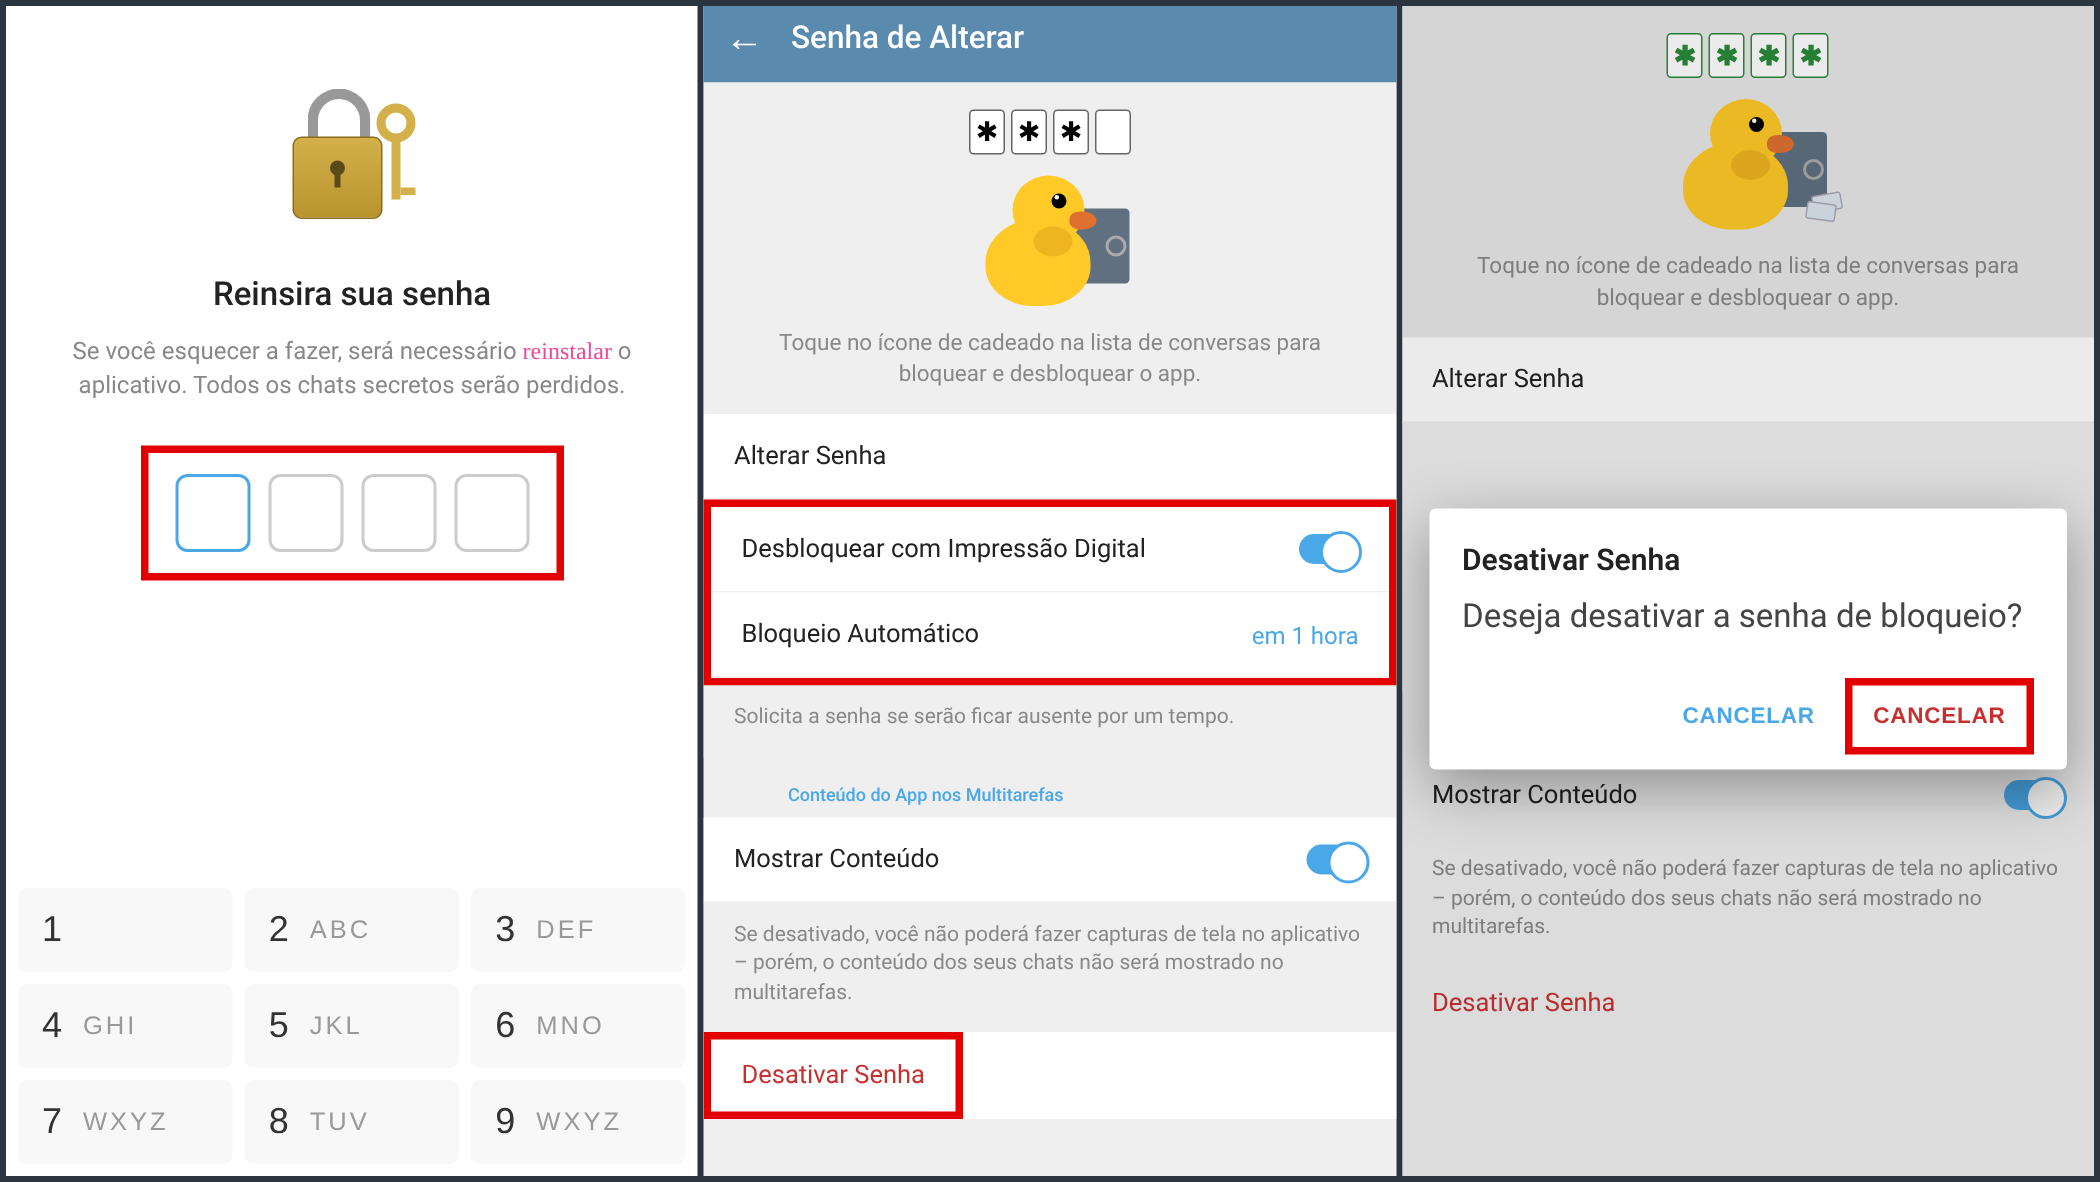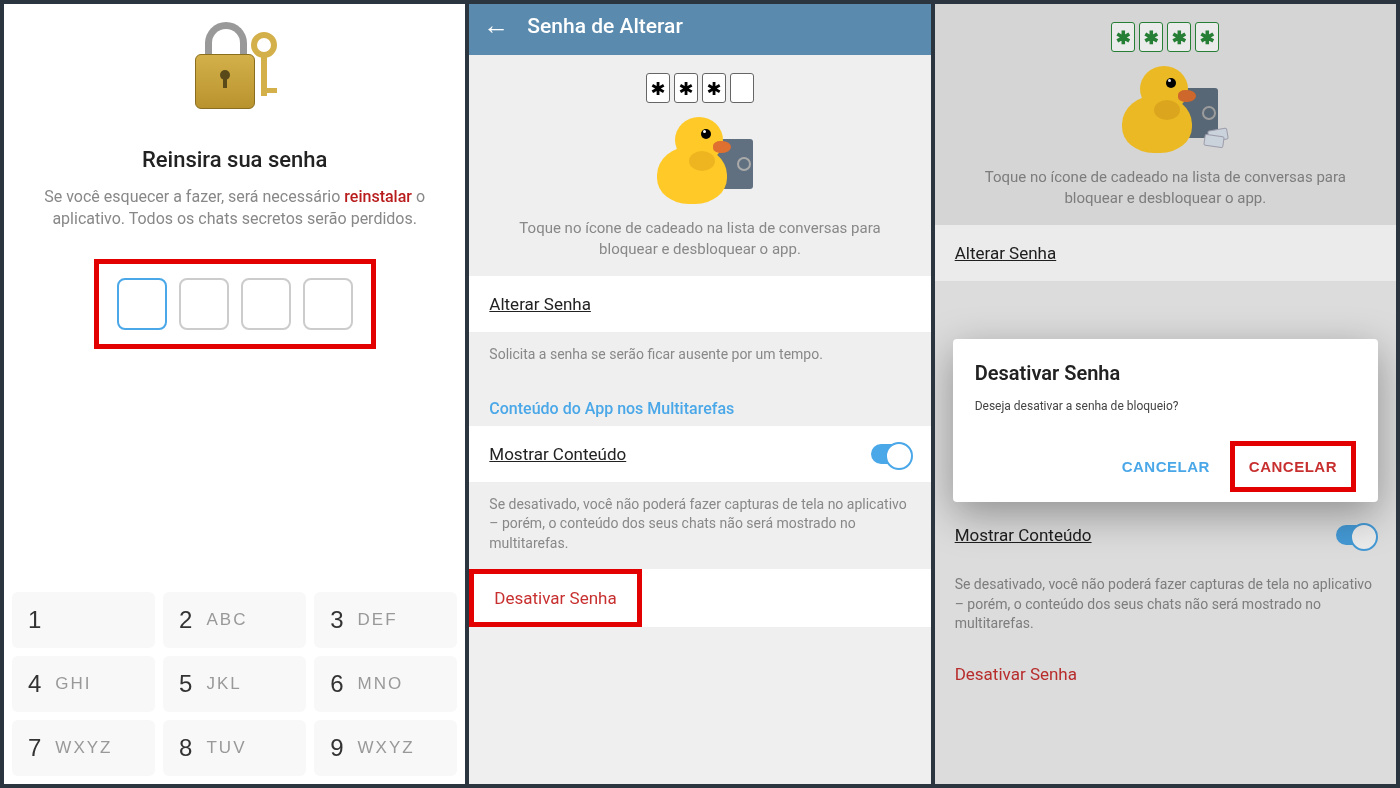--- a/index.html
+++ b/index.html
@@ -1,33 +1,33 @@
 <!DOCTYPE html>
 <html><head>
 <meta charset="utf-8">
 <style>
   * { box-sizing: border-box; margin: 0; padding: 0; }
   body { font-family: -apple-system, BlinkMacSystemFont, 'Segoe UI', Roboto, sans-serif; background: #2a3540; width: 1400px; height: 788px; overflow: hidden; }
   .container { display: flex; width: 100%; height: 100%; gap: 4px; padding: 4px; }
   .panel { flex: 1; background: #fff; display: flex; flex-direction: column; overflow: hidden; position: relative; }
   
   
-  .p1-header { display: flex; flex-direction: column; align-items: center; padding: 18px 20px 10px; }
+  .p1-header { display: flex; flex-direction: column; align-items: center; padding: 18px 20px 10px; margin-top: 37px; }
   .lock-icon { width: 90px; height: 95px; position: relative; margin-bottom: 30px; }
   .lock-shackle { position: absolute; top: 0; left: 15px; width: 42px; height: 38px; border: 7px solid #999; border-bottom: none; border-radius: 21px 21px 0 0; }
   .lock-body { position: absolute; top: 32px; left: 5px; width: 60px; height: 55px; background: linear-gradient(to bottom, #d4b04a, #b8932e); border-radius: 6px; border: 1px solid #8a6d1e; }
   .lock-keyhole { position: absolute; top: 48px; left: 30px; width: 10px; height: 10px; background: #5a4a1a; border-radius: 50%; }
   .lock-keyhole::after { content: ''; position: absolute; top: 8px; left: 3px; width: 4px; height: 10px; background: #5a4a1a; }
   .key { position:absolute; top:10px; left:55px; width:36px; height:70px; }
   .key-head { position:absolute; top:0; left:6px; width:26px; height:26px; border:6px solid #d4b04a; border-radius:50%; }
   .key-shaft { position:absolute; top:24px; left:16px; width:6px; height:40px; background:#d4b04a; }
   .key-tooth { position:absolute; top:56px; left:22px; width:10px; height:5px; background:#d4b04a; }
   .p1-title { font-size: 22px; font-weight: 500; color: #222; margin-bottom: 14px; }
   .p1-desc { font-size: 16px; color: #888; text-align: center; line-height: 1.4; padding: 0 14px; }
-  .p1-desc .bold { color: #b91c1c; font-weight: 500; }
+  .p1-desc .bold { color: #ec4899; font-weight: 500; font-family: Liberation Serif, serif; }
   .pin-area { margin: 28px auto 0; border: 5px solid #e30000; padding: 14px 18px; display: flex; gap: 12px; }
   .pin-box { width: 50px; height: 52px; border: 2px solid #ccc; border-radius: 8px; }
   .pin-box.active { border-color: #4aa7e8; }
   .keypad { margin-top: auto; display: grid; grid-template-columns: repeat(3, 1fr); gap: 8px; padding: 8px; }
   .key-btn { background: #f8f8f8; border: none; border-radius: 6px; height: 56px; display: flex; align-items: center; justify-content: flex-start; padding: 0 16px; gap: 14px; cursor: pointer; }
   .key-num { font-size: 24px; color: #333; font-weight: 400; }
   .key-letters { font-size: 17px; color: #999; letter-spacing: 2px; }
   
   
   .p2-header { background: #5a8aad; display: flex; align-items: center; padding: 6px 14px 14px; gap: 18px; }
@@ -40,39 +40,39 @@
   .duck { width: 110px; height: 95px; margin: 0 auto 12px; position: relative; }
   .duck-body { position:absolute; bottom:2px; left:12px; width:70px; height:58px; background:#ffc928; border-radius:50% 50% 45% 45%; }
   .duck-head { position:absolute; top:6px; left:30px; width:48px; height:46px; background:#ffc928; border-radius:50%; }
   .duck-eye { position:absolute; top:18px; left:56px; width:10px; height:10px; background:#000; border-radius:50%; }
   .duck-eye::after { content:''; position:absolute; top:1px; left:2px; width:3px; height:3px; background:#fff; border-radius:50%; }
   .duck-beak { position:absolute; top:30px; left:68px; width:18px; height:12px; background:#e07030; border-radius:40% 50% 50% 40%; }
   .duck-wing { position:absolute; top:40px; left:44px; width:26px; height:20px; background:#eeb520; border-radius:50%; }
   .safe { position:absolute; top:28px; right:2px; width:36px; height:50px; background:#607080; border-radius:3px; }
   .safe::after { content:''; position:absolute; top:18px; left:20px; width:10px; height:10px; border:2px solid #aaa; border-radius:50%; }
   .p2-desc { font-size: 15px; color: #888; line-height: 1.4; }
-  .setting-item { background: #fff; padding: 18px 20px; display: flex; align-items: center; justify-content: space-between; font-size: 17px; color: #222; border-bottom: 1px solid #eee; cursor: pointer; text-decoration: underline; }
+  .setting-item { background: #fff; padding: 18px 20px; display: flex; align-items: center; justify-content: space-between; font-size: 17px; color: #222; border-bottom: 1px solid #eee; cursor: pointer; }
   .red-outline { border: 5px solid #e30000; }
   .toggle { width: 40px; height: 20px; background: #4aa7e8; border-radius: 10px; position: relative; cursor:pointer; }
   .toggle::after { content: ''; position: absolute; right: -2px; top: -2px; width: 24px; height: 24px; background: #fff; border: 2px solid #4aa7e8; border-radius: 50%; }
   .setting-value { color: #4aa7e8; font-size: 16px; }
   .setting-caption { background: #efefef; padding: 12px 20px 16px; font-size: 14px; color: #888; line-height: 1.4; }
-  .section-title { background: #efefef; padding: 18px 20px 8px; font-size: 16px; color: #4aa7e8; font-weight: 500; }
+  .section-title { background: #efefef; padding: 18px 20px 8px; font-size: 12px; color: #4aa7e8; font-weight: 500; margin-left: 36px; }
   .disable-link { padding: 14px 20px; font-size: 17px; color: #c83030; border: 5px solid #e30000; display: inline-block; cursor:pointer; }
   
   
   .panel3 { position: relative; }
   .p3-bg { position: absolute; inset: 0; background: #efefef; display: flex; flex-direction: column; }
   .p3-bg::after { content:''; position:absolute; inset:0; background:rgba(0,0,0,0.08); }
   .p3-top { background: #e8e8e8; padding: 18px 20px 16px; text-align: center; }
   .pin-d.green { border-color: #2a8a3a; color: #2a8a3a; font-weight: bold; }
   .p3-settings > * { position:relative; }
   .dialog { position: absolute; top: 335px; left: 18px; right: 18px; background: #fff; border-radius: 4px; padding: 22px 22px 10px; box-shadow: 0 12px 40px rgba(0,0,0,0.35); z-index: 10; }
   .dialog-title { font-size: 20px; font-weight: 600; color: #222; margin-bottom: 14px; }
-  .dialog-text { font-size: 12px; color: #444; margin-bottom: 28px; }
+  .dialog-text { font-size: 22px; color: #444; margin-bottom: 28px; }
   .dialog-buttons { display: flex; justify-content: flex-end; gap: 8px; align-items: center; }
   .dialog-btn { background: none; border: none; font-size: 15px; font-weight: 600; letter-spacing: 0.5px; padding: 10px 12px; cursor: pointer; }
   .dialog-btn.cancel { color: #4aa7e8; }
   .dialog-btn.confirm { color: #c83030; }
   .dialog-confirm-wrap { border: 5px solid #e30000; padding: 2px; }
   .disable-link2 { padding: 14px 20px; font-size: 17px; color: #c83030; cursor:pointer; }
   .papers { position:absolute; bottom:6px; right:-14px; width:30px; height:20px; }
   .paper { position:absolute; width:20px; height:12px; background:#dce4ee; border:1px solid #aab; border-radius:2px; }
   .paper:nth-child(1){ top:0; left:4px; transform:rotate(-10deg);}
   .paper:nth-child(2){ top:6px; left:0; transform:rotate(8deg);}
@@ -163,20 +163,30 @@
           <div class="duck-head"></div>
           <div class="duck-eye"></div>
           <div class="duck-beak"></div>
           <div class="duck-wing"></div>
       </div>
       <div class="p2-desc">Toque no ícone de cadeado na lista de conversas para bloquear e desbloquear o app.</div>
     </div>
     <div class="setting-item">
       <span>Alterar Senha</span>
     </div>
+    <div class="red-outline">
+      <div class="setting-item">
+        <span>Desbloquear com Impressão Digital</span>
+        <div class="toggle"></div>
+      </div>
+      <div class="setting-item">
+        <span>Bloqueio Automático</span>
+        <span class="setting-value">em 1 hora</span>
+      </div>
+    </div>
     <div class="setting-caption">Solicita a senha se serão ficar ausente por um tempo.</div>
     <div class="section-title">Conteúdo do App nos Multitarefas</div>
     <div class="setting-item">
       <span>Mostrar Conteúdo</span>
       <div class="toggle"></div>
     </div>
     <div class="setting-caption">Se desativado, você não poderá fazer capturas de tela no aplicativo – porém, o conteúdo dos seus chats não será mostrado no multitarefas.</div>
     <div style="background:#fff;">
       <span class="disable-link">Desativar Senha</span>
     </div>

